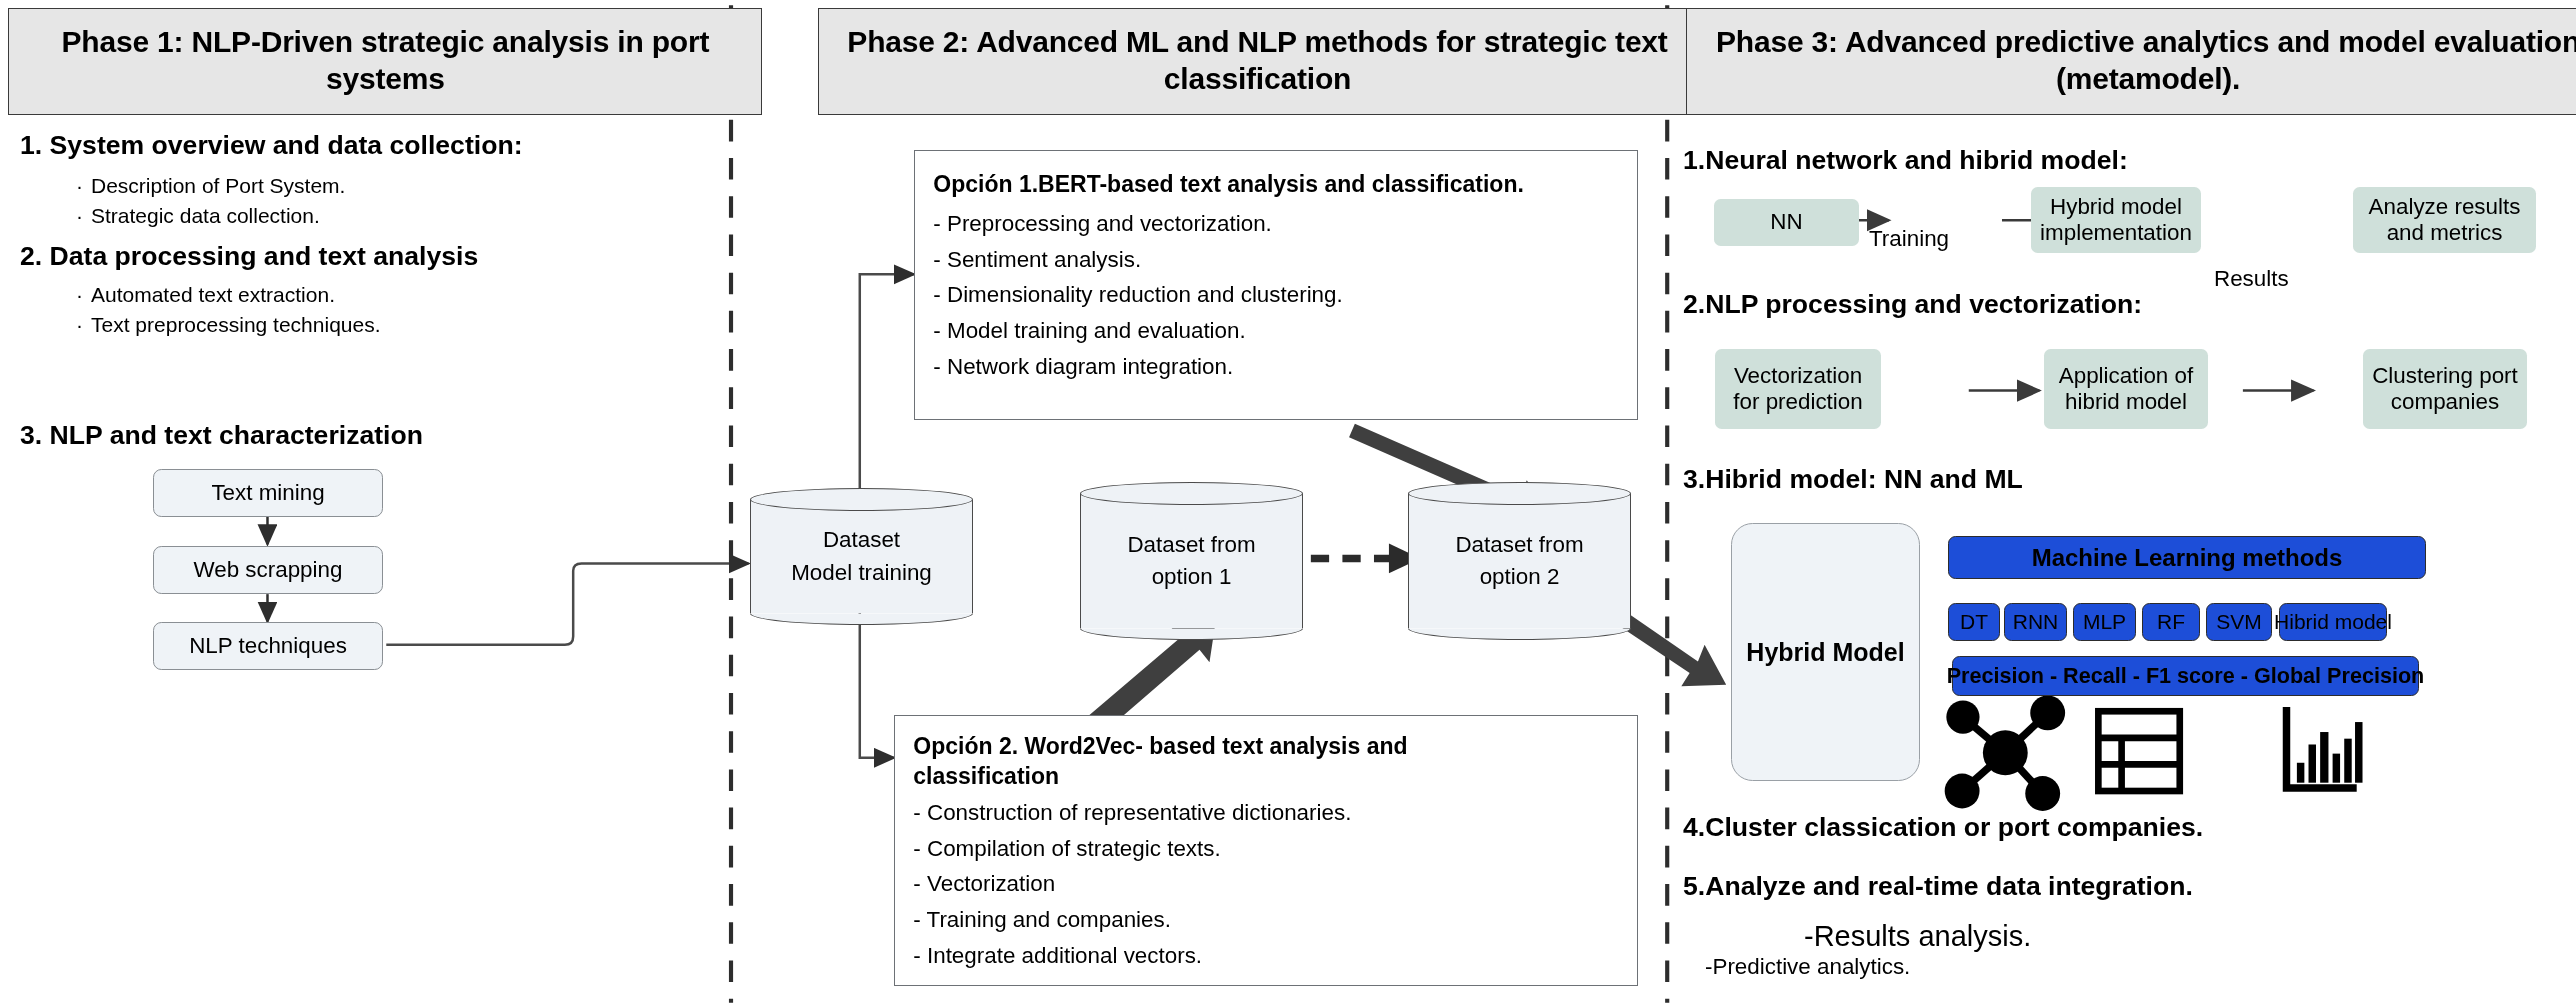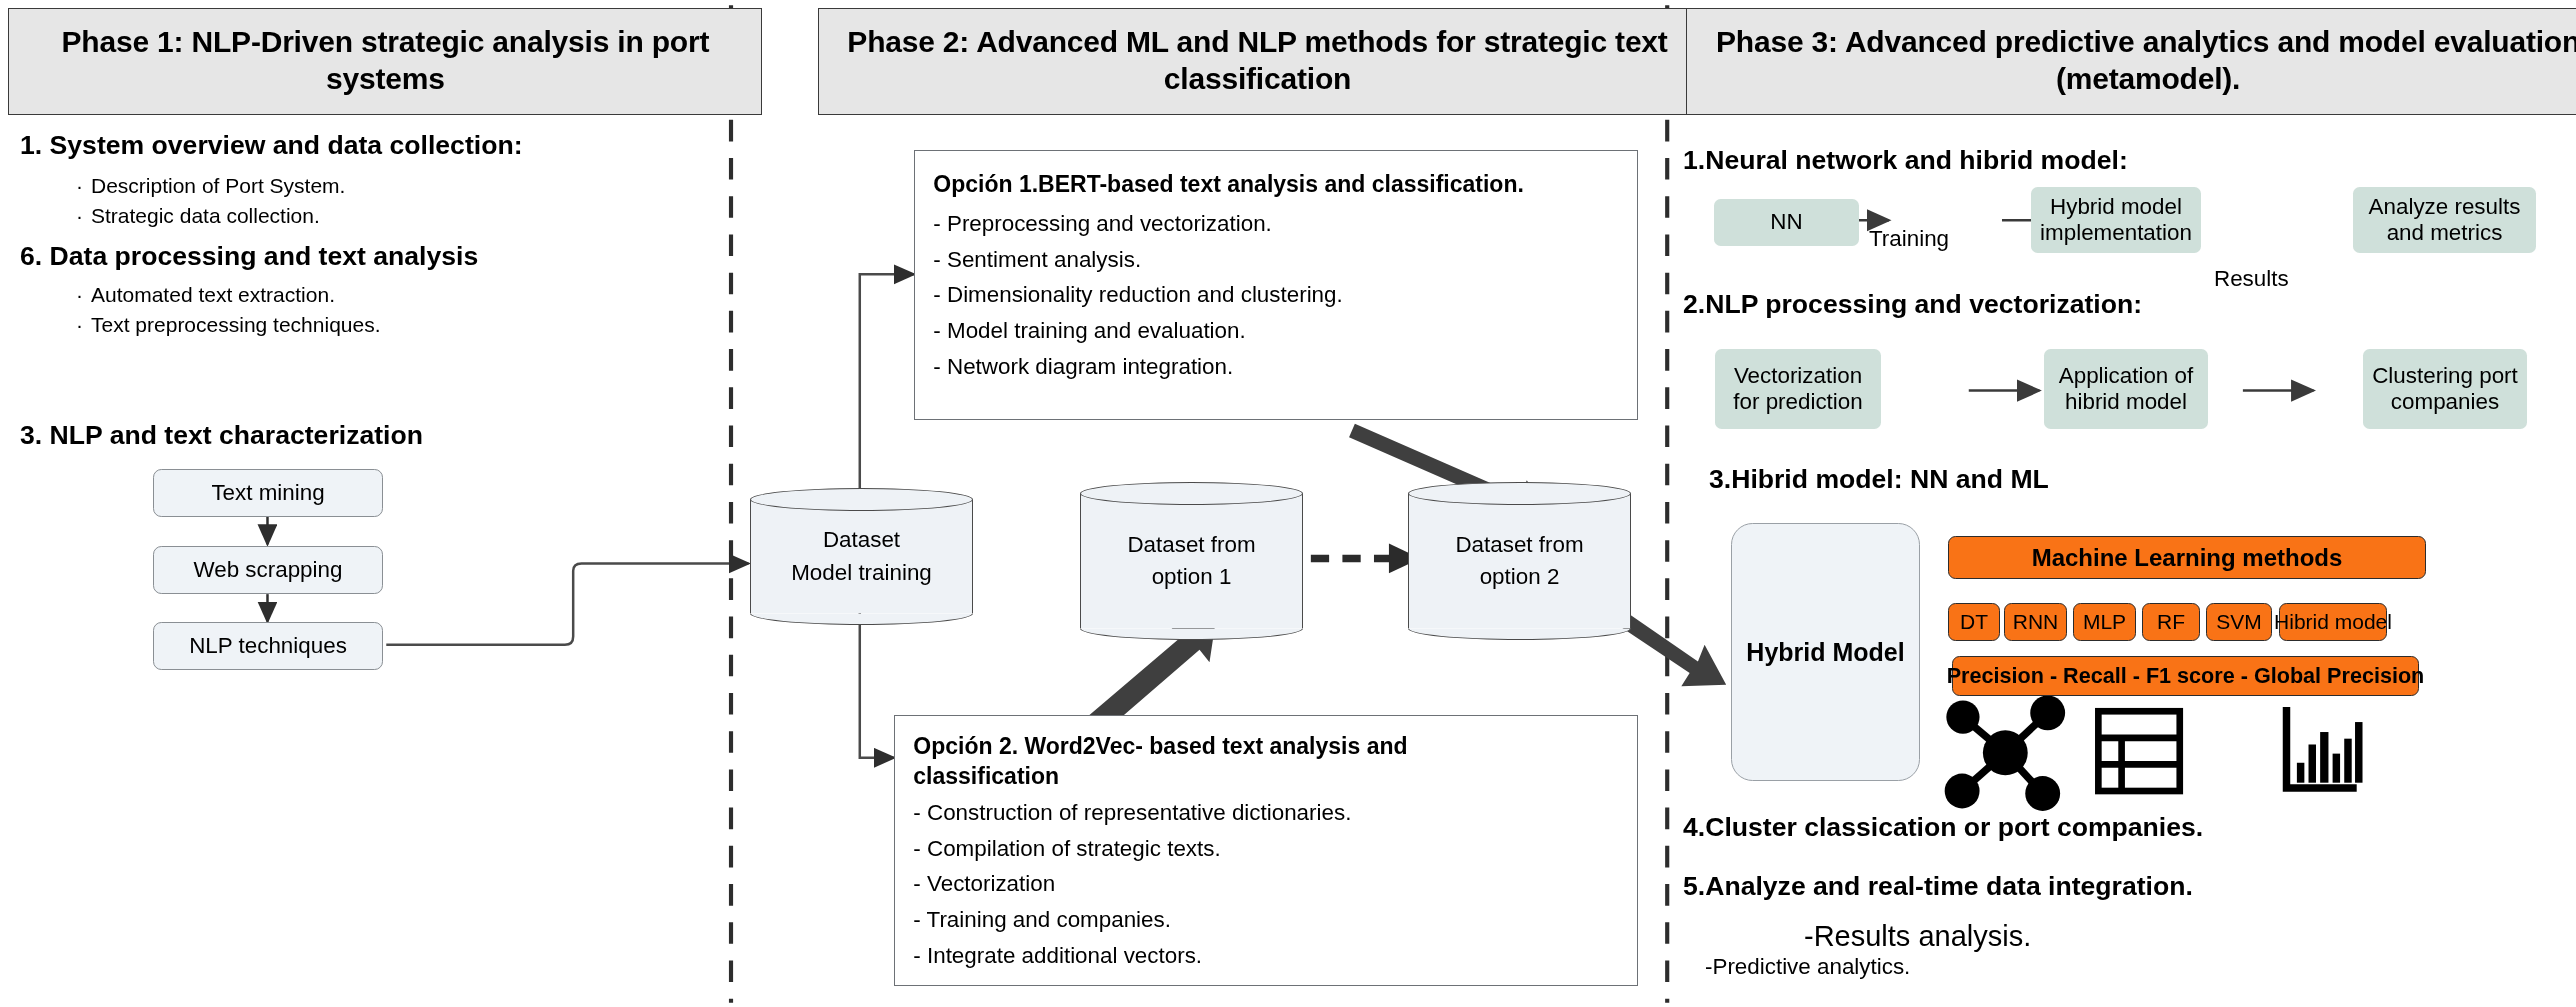--- a/index.html
+++ b/index.html
@@ -16,21 +16,21 @@
   .bullet-dot{width:15px;flex:0 0 15px;text-align:left;}
   .dash-row{white-space:nowrap;}
   
   .rbox{background:#eff3f7;border:1.2px solid #8a8f94;border-radius:8.3px;
         display:flex;align-items:center;justify-content:center;text-align:center;
         box-sizing:border-box;}
   .gbox{background:#cfe0da;border-radius:6.6px;
         display:flex;align-items:center;justify-content:center;text-align:center;
         line-height:1.18;box-sizing:border-box;}
   .obox{background:#ffffff;border:1.3px solid #6d7176;box-sizing:border-box;}
-  .tagbox{border:1.3px solid #2c2c2c;border-radius:7.5px;background:#f97316;
+  .tagbox{border:1.3px solid #2c2c2c;border-radius:7.5px;background:#1d4ed8;
         display:flex;align-items:center;justify-content:center;text-align:center;
         box-sizing:border-box;white-space:nowrap;}
   .tagbox.bold{font-weight:bold;}
   .hybrid-box{background:#eff3f7;border:1.2px solid #9aa0a6;border-radius:21.6px;
         display:flex;align-items:center;justify-content:center;font-weight:bold;
         box-sizing:border-box;}
   
   .cyl{position:absolute;}
   .cyl .body{position:absolute;left:0;right:0;top:11.6px;bottom:11.6px;
         background:#eef2f6;border-left:1.2px solid #4a4a4a;border-right:1.2px solid #4a4a4a;}
@@ -123,21 +123,21 @@
 
 <div class="abs bullet-row" style="left:76px;top:174px;font-size:21px;">
   <span class="bullet-dot">·</span>
   <span>Description of Port System.</span>
 </div>
 <div class="abs bullet-row" style="left:76px;top:204px;font-size:21px;">
   <span class="bullet-dot">·</span>
   <span>Strategic data collection.</span>
 </div>
 
-<div class="abs h-num" style="left:20px;top:241px;font-size:26.6px;">6. Data processing and text analysis</div>
+<div class="abs h-num" style="left:20px;top:241px;font-size:26.6px;">2. Data processing and text analysis</div>
 
 <div class="abs bullet-row" style="left:76px;top:283px;font-size:21px;">
   <span class="bullet-dot">·</span>
   <span>Automated text extraction.</span>
 </div>
 <div class="abs bullet-row" style="left:76px;top:313px;font-size:21px;">
   <span class="bullet-dot">·</span>
   <span>Text preprocessing techniques.</span>
 </div>
 
@@ -229,21 +229,21 @@
 <div class="abs gbox" style="left:1715px;top:349px;width:166px;height:80px;font-size:22.4px;padding:0 5px;">
   <span>Vectorization for prediction</span>
 </div>
 <div class="abs gbox" style="left:2044px;top:349px;width:164px;height:80px;font-size:22.4px;padding:0 5px;">
   <span>Application of hibrid model</span>
 </div>
 <div class="abs gbox" style="left:2363px;top:349px;width:164px;height:80px;font-size:22.4px;padding:0 5px;">
   <span>Clustering port companies</span>
 </div>
 
-<div class="abs h-num" style="left:1683px;top:464px;font-size:26.6px;margin-left:26px;">3.Hibrid model: NN and ML</div>
+<div class="abs h-num" style="left:1683px;top:464px;font-size:26.6px;">3.Hibrid model: NN and ML</div>
 
 <div class="abs hybrid-box" style="left:1731px;top:523px;width:189px;height:258px;font-size:25px;">
   <span>Hybrid Model</span>
 </div>
 
 <div class="abs tagbox bold" style="left:1948px;top:536px;width:478px;height:43px;font-size:24px;">
   <span>Machine Learning methods</span>
 </div>
 
 <div class="abs tagbox" style="left:1948px;top:603px;width:52px;height:38px;font-size:21px;">

